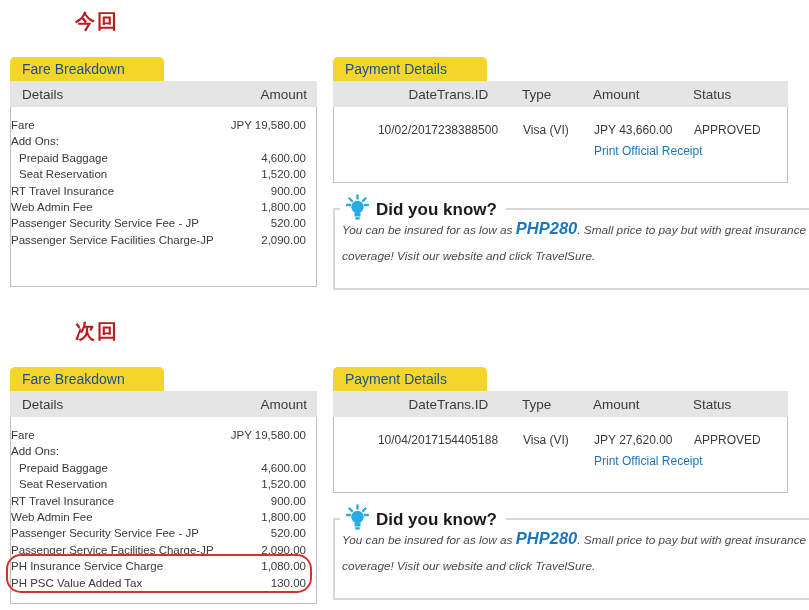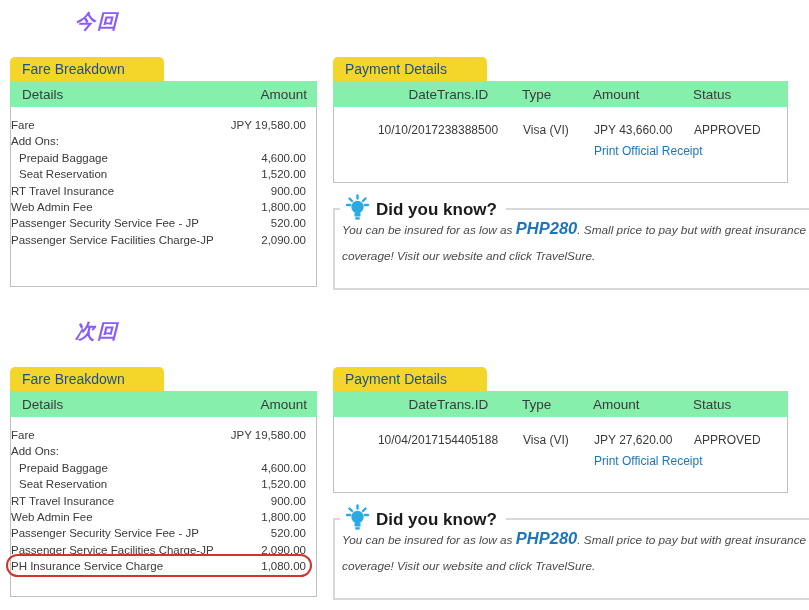--- a/index.html
+++ b/index.html
@@ -4,30 +4,30 @@
 <style>
   * { box-sizing: border-box; margin: 0; padding: 0; }
   html, body { width: 809px; height: 610px; background: #fff; overflow: hidden; }
   body { font-family: "Liberation Sans", "DejaVu Sans", sans-serif; color: #3a3a3a; position: relative; }
 
   .period-section { position: absolute; left: 0; width: 809px; height: 300px; }
   #section-0 { top: 0; }
   #section-1 { top: 310px; }
 
   .period-label { position: absolute; left: 75px; top: 8px; font-size: 20px; font-weight: bold;
-                  color: #8b5cf6; letter-spacing: 2px; font-style: italic; }
+                  color: #b91c1c; letter-spacing: 2px; }
 
   .panel { position: absolute; top: 57px; }
   .fare-panel { left: 10px; width: 307px; }
   .payment-panel { left: 333px; width: 455px; }
 
   .tab { width: 154px; height: 24px; background: #f4d62b; color: #1d4e89; font-size: 14px;
          line-height: 24px; padding-left: 12px; border-radius: 5px 5px 0 0; }
 
-  .grid-header { background: #86efac; height: 26px; display: flex; align-items: center;
+  .grid-header { background: #e5e5e5; height: 26px; display: flex; align-items: center;
                  font-size: 13.5px; color: #3a3a3a; padding: 0 10px 0 12px; }
   .grid-header .amt-h { margin-left: auto; }
 
   .panel-body { border: 1px solid #c0c0c0; border-top: none; background: #fff; }
 
   .fare-body { padding: 10px 10px 12px 0; font-size: 11.5px; line-height: 16.4px;
                min-height: 180px; }
   .fare-row { display: flex; align-items: flex-start; }
   .fare-row .lbl { max-width: 250px; }
   .fare-row.indent .lbl { padding-left: 8px; }
@@ -107,21 +107,21 @@
     <div class="tab">Payment Details</div>
     <div class="grid-header payment-header">
       <span class="pc pc1">Date</span>
       <span class="pc pc2">Trans.ID</span>
       <span class="pc pc3">Type</span>
       <span class="pc pc4">Amount</span>
       <span class="pc pc5">Status</span>
     </div>
     <div class="panel-body payment-body">
       <div class="payment-row">
-        <span class="pc pc1">10/10/2017</span>
+        <span class="pc pc1">10/02/2017</span>
         <span class="pc pc2">238388500</span>
         <span class="pc pc3">Visa (VI)</span>
         <span class="pc pc4">JPY 43,660.00</span>
         <span class="pc pc5">APPROVED</span>
       </div>
       <div class="receipt-line">
         <a>Print Official Receipt</a>
       </div>
     </div>
   </div>
@@ -189,20 +189,24 @@
         <div class="fare-row">
           <span class="lbl">Passenger Service Facilities Charge-JP</span>
           <span class="amt">2,090.00</span>
         </div>
         <div class="circled-group">
           <div class="red-circle"></div>
           <div class="fare-row">
             <span class="lbl">PH Insurance Service Charge</span>
             <span class="amt">1,080.00</span>
           </div>
+          <div class="fare-row">
+            <span class="lbl">PH PSC Value Added Tax</span>
+            <span class="amt">130.00</span>
+          </div>
         </div>
       </div>
   </div>
 
   <div class="panel payment-panel">
     <div class="tab">Payment Details</div>
     <div class="grid-header payment-header">
       <span class="pc pc1">Date</span>
       <span class="pc pc2">Trans.ID</span>
       <span class="pc pc3">Type</span>

